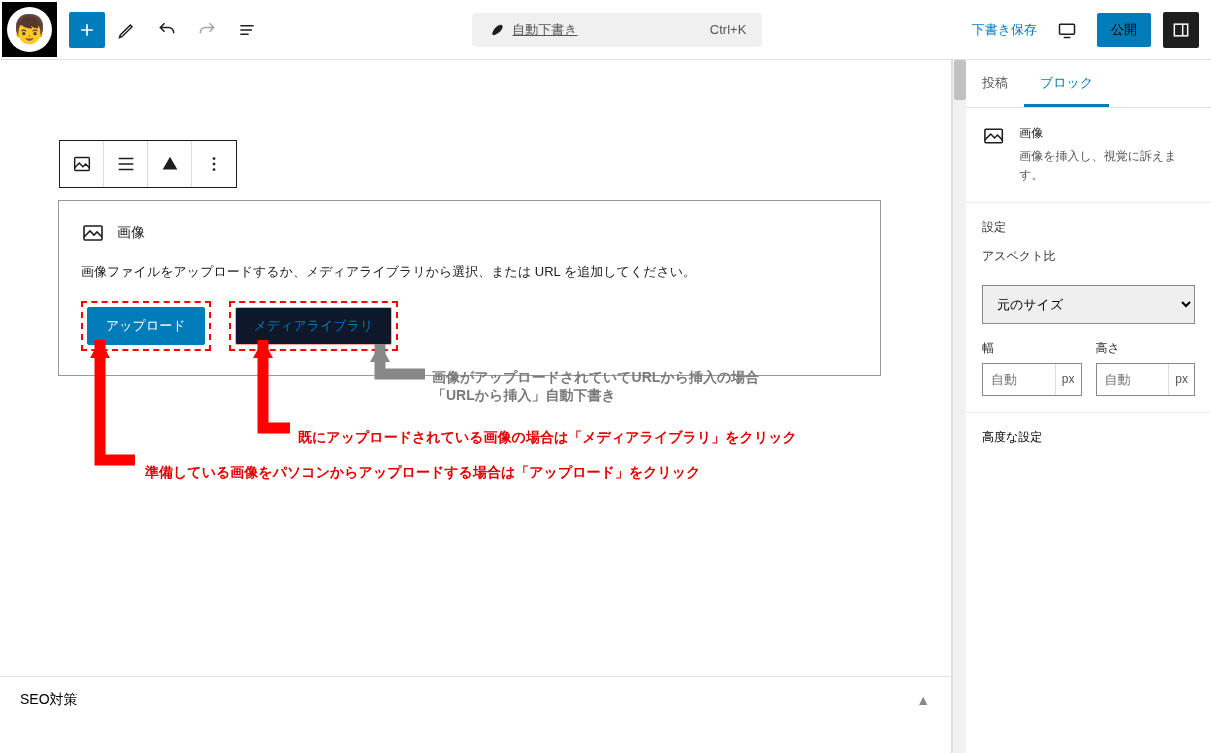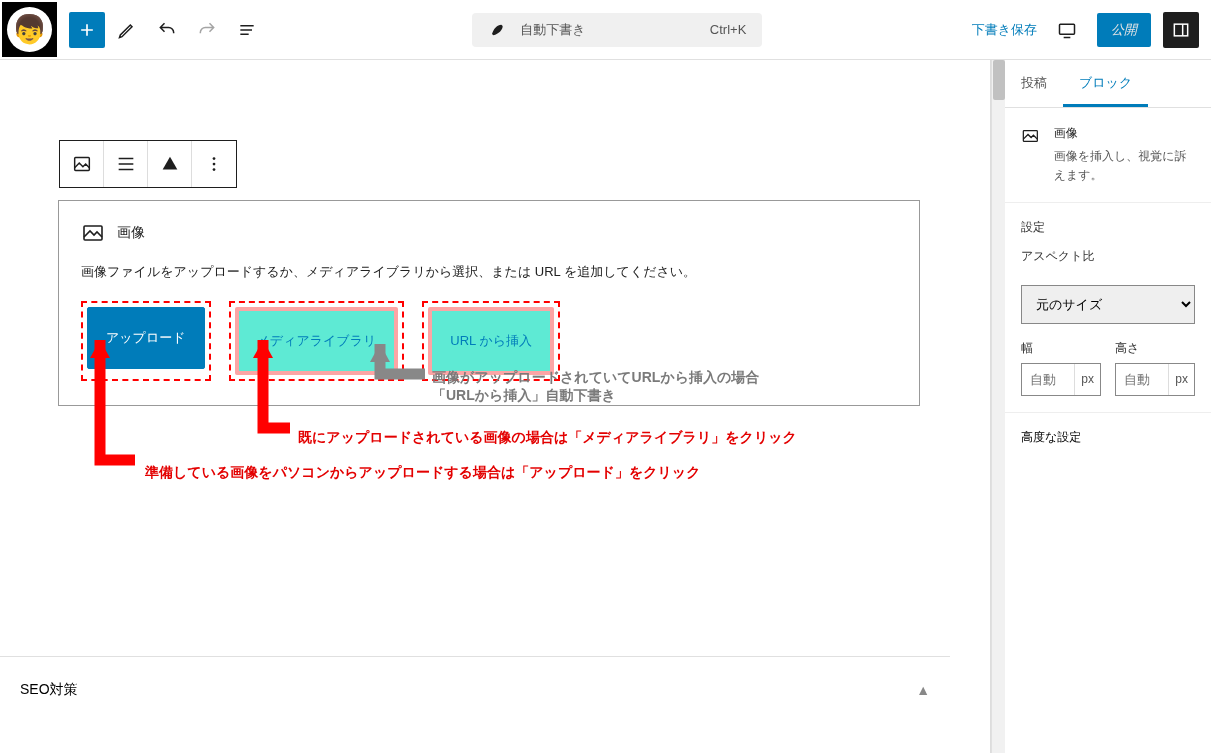--- a/index.html
+++ b/index.html
@@ -8,52 +8,52 @@
 
 .topbar { height: 60px; display: flex; align-items: center; border-bottom: 1px solid #e0e0e0; }
 .avatar { width: 55px; height: 55px; background: #000; display: flex; align-items: center; justify-content: center; margin: 2px; }
 .avatar-inner { width: 45px; height: 45px; background: #fff; border-radius: 50%; display: flex; align-items: center; justify-content: center; font-size: 28px; }
 .tb-left { display: flex; align-items: center; gap: 4px; padding: 0 10px; }
 .tb-btn { width: 36px; height: 36px; display: flex; align-items: center; justify-content: center; border: none; background: transparent; cursor: pointer; border-radius: 2px; }
 .tb-btn.primary { background: #007cba; color: #fff; }
 .tb-btn svg { width: 20px; height: 20px; }
 .tb-center { flex: 1; display: flex; justify-content: center; }
 .docstatus { background: #f0f0f0; border-radius: 4px; padding: 8px 16px; display: flex; align-items: center; gap: 10px; width: 290px; justify-content: space-between; font-size: 13px; color: #555; }
-.docstatus-left { display: flex; align-items: center; gap: 16px; }
+.docstatus-left { display: flex; align-items: center; gap: 8px; text-decoration: underline; }
 .tb-right { display: flex; align-items: center; gap: 12px; padding: 0 12px; }
 .link-draft { color: #007cba; font-size: 13px; cursor: pointer; }
-.btn-publish { background: #007cba; color: #e5e5e5; border: none; padding: 8px 14px; font-size: 13px; cursor: pointer; border-radius: 2px; font-style: italic; }
+.btn-publish { background: #007cba; color: #000000; border: none; padding: 8px 14px; font-size: 13px; cursor: pointer; border-radius: 2px; }
 .btn-panel { width: 36px; height: 36px; background: #1e1e1e; display: flex; align-items: center; justify-content: center; cursor: pointer; border-radius: 2px; }
 
 
 .main { display: flex; height: 693px; }
 .canvas { flex: 1; overflow: hidden; position: relative; border-right: 1px solid #ddd; }
 .scrollbar-v { width: 14px; background: #f1f1f1; border-left: 1px solid #e0e0e0; position: relative; }
 .scrollbar-thumb { position: absolute; top: 0; width: 12px; left: 1px; height: 40px; background: #c1c1c1; border-radius: 2px; }
 
 
 .block-toolbar { position: absolute; top: 80px; left: 59px; display: flex; border: 1px solid #1e1e1e; background: #fff; }
 .block-toolbar .bt { width: 44px; height: 46px; display: flex; align-items: center; justify-content: center; border-right: 1px solid #ddd; cursor: pointer; }
 .block-toolbar .bt:last-child { border-right: none; }
 
 
 .img-block { position: absolute; top: 140px; left: 58px; right: 70px; border: 1px solid #999; padding: 20px 22px 24px; }
 .img-block-head { display: flex; align-items: center; gap: 12px; font-size: 14px; color: #222; margin-bottom: 18px; }
 .img-block-desc { font-size: 13px; color: #222; margin-bottom: 20px; }
 .img-block-btns { display: flex; gap: 18px; }
 .red-box { border: 2px dashed #f00; padding: 4px; }
-.ib-btn { padding: 21px 18px; font-size: 13px; cursor: pointer; border-radius: 2px; }
+.ib-btn { padding: 9px 18px; font-size: 13px; cursor: pointer; border-radius: 2px; }
 .ib-btn.fill { background: #007cba; color: #fff; border: 1px solid #007cba; }
-.ib-btn.outline { background: #5eead4; color: #007cba; border: 4px solid #fca5a5; }
+.ib-btn.outline { background: #0f172a; color: #007cba; border: 1px solid #fca5a5; }
 .annot-text { position: absolute; font-size: 14px; font-weight: bold; }
 .annot-text.red { color: #e30000; }
 .annot-text.gray { color: #7a7a7a; }
 
 
-.sidebar { width: 206px; background: #fff; display: flex; flex-direction: column; font-size: 13px; }
+.sidebar { width: 245px; background: #fff; display: flex; flex-direction: column; font-size: 13px; }
 .side-tabs { display: flex; border-bottom: 1px solid #e0e0e0; }
 .side-tab { padding: 14px 16px 12px; cursor: pointer; color: #555; }
 .side-tab.active { color: #007cba; border-bottom: 3px solid #007cba; font-weight: 500; }
 .side-section { padding: 16px; border-bottom: 1px solid #eee; }
 .side-blockinfo { display: flex; gap: 14px; align-items: flex-start; }
 .side-blockinfo-text { font-size: 12px; color: #555; line-height: 1.6; }
 .side-blockinfo-title { color: #1e1e1e; margin-bottom: 4px; }
 .side-label { font-size: 12px; color: #333; margin-bottom: 12px; }
 .style-btns { display: flex; gap: 10px; }
 .style-btn { padding: 16px 0; text-align: center; font-size: 12px; cursor: pointer; border: 1px solid #ccc; flex:1; }
@@ -61,21 +61,21 @@
 .aspect-select { width: 100%; padding: 10px; border: 1px solid #888; font-size: 13px; }
 .dim-row { display: flex; gap: 14px; }
 .dim-col { flex: 1; }
 .dim-col label { font-size: 12px; color: #333; display: block; margin-bottom: 6px; }
 .dim-input-wrap { display: flex; border: 1px solid #888; }
 .dim-input { flex: 1; border: none; padding: 8px; font-size: 13px; width: 50px; }
 .dim-unit { padding: 8px 6px; font-size: 12px; color: #555; background: #fff; border-left: 1px solid #ddd; }
 .side-adv { padding: 16px; font-size: 12px; color: #000000; cursor: pointer; }
 
 
-.footer { position: absolute; bottom: 30px; left: 0; right: 261px; padding: 24px 20px; border-top: 1px solid #e0e0e0; display: flex; justify-content: space-between; align-items: center; font-size: 14px; }
+.footer { position: absolute; bottom: 30px; left: 0; right: 261px; padding: 14px 20px; border-top: 1px solid #e0e0e0; display: flex; justify-content: space-between; align-items: center; font-size: 14px; }
 .footer-caret { color: #888; }
 
 .icon-svg { width: 22px; height: 22px; }
 </style>
 </head>
 <body>
 
 <div class="topbar">
   <div class="avatar">
     <div class="avatar-inner">👦</div>
@@ -173,23 +173,20 @@
           </svg>
         <span>画像</span>
       </div>
       <div class="img-block-desc">画像ファイルをアップロードするか、メディアライブラリから選択、または URL を追加してください。</div>
       <div class="img-block-btns">
         <div class="red-box">
           <button class="ib-btn fill">アップロード</button>
         </div>
         <div class="red-box">
           <button class="ib-btn outline">メディアライブラリ</button>
-        </div>
-        <div class="red-box">
-          <button class="ib-btn outline">URL から挿入</button>
         </div>
       </div>
     </div>
 
     <svg style="position:absolute;top:280px;left:85px;" width="60" height="140">
       <path d="M15 0 L15 120 L50 120" stroke="#f00" stroke-width="11" fill="none"></path>
       <polygon points="15,0 5,18 25,18" fill="#f00"></polygon>
     </svg>
     <svg style="position:absolute;top:280px;left:248px;" width="50" height="105">
       <path d="M15 0 L15 88 L42 88" stroke="#f00" stroke-width="11" fill="none"></path>

